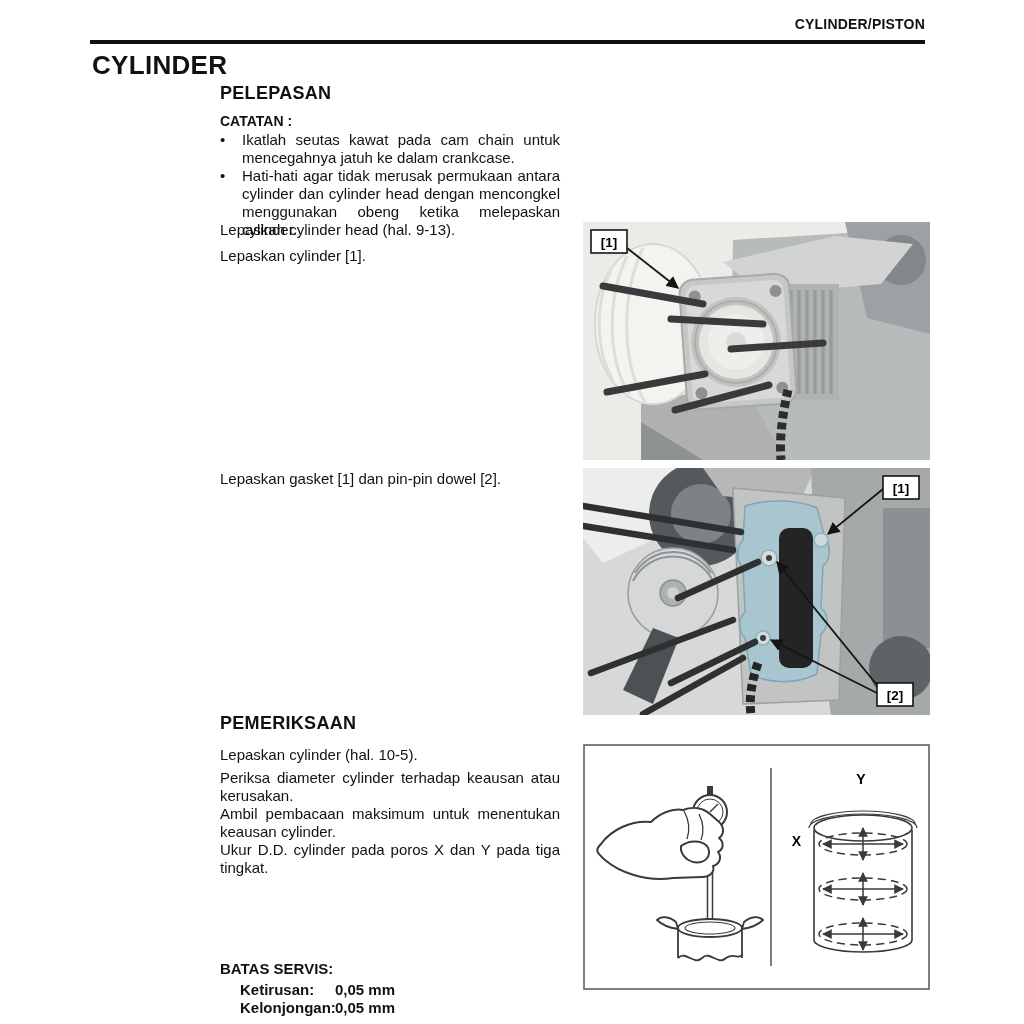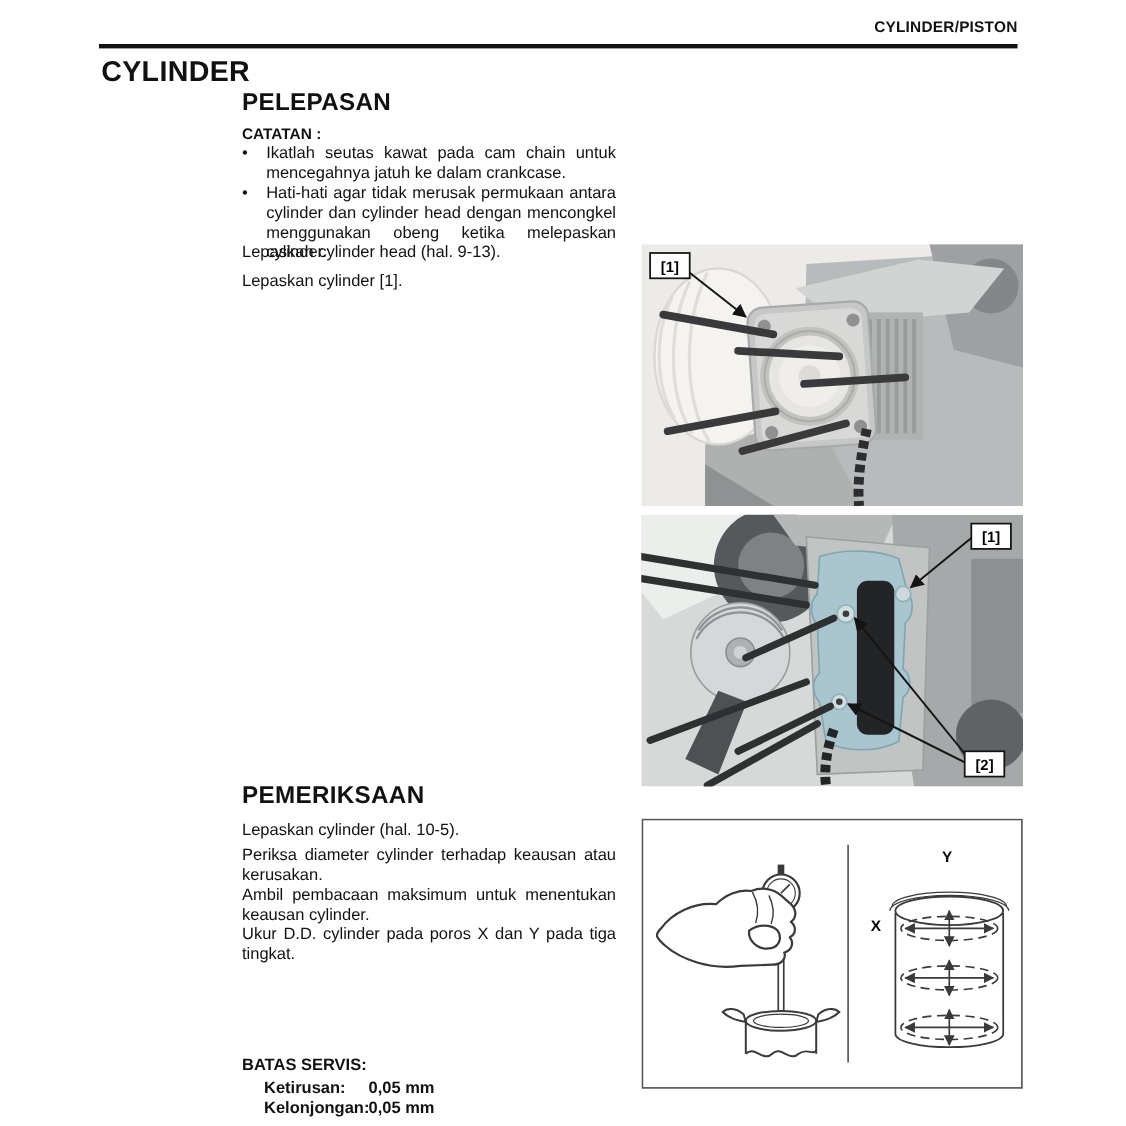--- a/index.html
+++ b/index.html
@@ -3,21 +3,21 @@
 <meta charset="utf-8">
 <style>
   html,body{margin:0;padding:0;background:#ffffff;}
   .page{position:relative;width:1024px;height:1024px;background:#ffffff;
         font-family:"Liberation Sans",sans-serif;color:#111;overflow:hidden;}
   .abs{position:absolute;}
   .hdr-title{top:16px;right:99px;font-size:14px;font-weight:bold;letter-spacing:.2px;}
   .hdr-rule{top:40px;left:90px;width:835px;height:4px;background:#111;}
   .page-title{top:50px;left:92px;font-size:26px;font-weight:bold;letter-spacing:.3px;}
   .col{left:220px;width:340px;font-size:15px;line-height:18px;}
-  .sec-h{font-size:22px;font-weight:bold;letter-spacing:.3px;}
+  .sec-h{font-size:18px;font-weight:bold;letter-spacing:.3px;}
   .note-h{font-size:14px;font-weight:bold;}
   .just{text-align:justify;}
   .bullet{display:flex;}
   .bullet .mark{width:22px;flex:0 0 22px;}
   .bullet .mark::before{content:"\2022";}
   .bullet .btxt{flex:1;text-align:justify;}
   .bold{font-weight:bold;}
   .svc-row{display:flex;font-weight:bold;margin-left:20px;}
   .svc-name{width:95px;flex:0 0 95px;}
   .fig{background:#fff;}
@@ -44,20 +44,21 @@
       <span class="btxt">Ikatlah seutas kawat pada cam chain untuk mencegahnya jatuh ke dalam crankcase.</span>
     </div>
     <div class="bullet">
       <span class="mark"></span>
       <span class="btxt">Hati-hati agar tidak merusak permukaan antara cylinder dan cylinder head dengan mencongkel menggunakan obeng ketika melepaskan cylinder.</span>
     </div>
   </div>
 
   <div class="abs col" style="top:221px;">Lepaskan cylinder head (hal. 9-13).</div>
   <div class="abs col" style="top:247px;">Lepaskan cylinder [1].</div>
+  <div class="abs col" style="top:470px;">Lepaskan gasket [1] dan pin-pin dowel [2].</div>
 
   <div class="abs fig" style="left:583px;top:222px;width:347px;height:238px;">
     <svg width="347" height="238" viewBox="0 0 347 238">
       <defs>
         <marker id="ah1" viewBox="0 0 10 10" refX="9" refY="5" markerWidth="7" markerHeight="7" orient="auto">
             <path d="M0,0L10,5L0,10z" fill="#141414"></path>
           </marker>
       </defs>
       <rect width="347" height="238" fill="#ecebe8"></rect>
       <path d="M150,18 L347,6 L347,238 L170,238 L158,196 L148,148 Z" fill="#b8bbbc"></path>

